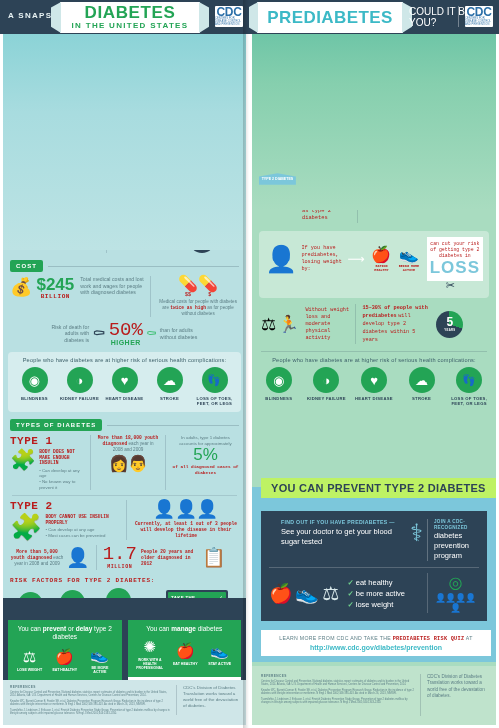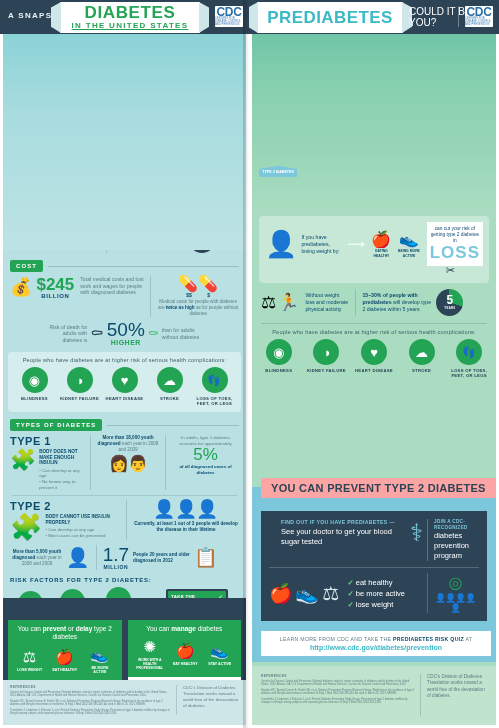--- a/index.html
+++ b/index.html
@@ -45,21 +45,21 @@
   .ribbon-l{ left:60px; width:140px; }
   .ribbon-r{ left:8px; width:146px; }
   .ribbon::before, .ribbon::after{
     content:""; position:absolute; top:0; width:10px; height:31px;
   }
   .ribbon-l::before{ left:-9px; background:#cfe7e8; clip-path: polygon(100% 0,100% 100%,0 80%,0 18%); }
   .ribbon-l::after { right:-9px; background:#cfe7e8; clip-path: polygon(0 0,0 100%,100% 80%,100% 18%); }
   .ribbon-r::before{ left:-9px; background:#cfe7e8; clip-path: polygon(100% 0,100% 100%,0 80%,0 18%); }
   .ribbon-r::after { right:-9px; background:#cfe7e8; clip-path: polygon(0 0,0 100%,100% 80%,100% 18%); }
   .ribbon .t1{ font-size:17px; font-weight:bold; color:#23a455; letter-spacing:.6px; line-height:16px;}
-  .ribbon .t2{ font-size:8px; font-weight:bold; color:#23a455; letter-spacing:1.3px; line-height:9px;text-decoration:underline;}
+  .ribbon .t2{ font-size:8px; font-weight:bold; color:#23a455; letter-spacing:1.3px; line-height:9px;}
   .ribbon-r .t1{ color:#3cb9c6; font-size:17px; letter-spacing:.4px;}
   .hdr-sub{
     position:absolute; left:160px; top:6px; color:#fff; font-size:10px;
     line-height:11px; font-weight:normal;
   }
   .cdc-logo{
     position:absolute; right:6px; top:6px; width:28px; height:21px; background:#fff;
     display:flex; align-items:center; justify-content:center; flex-direction:column;
     border-radius:1px;
   }
@@ -68,21 +68,21 @@
 
   
   .section-tag{
     display:inline-block; background:#23a455; color:#fff; font-size:6px;
     font-weight:bold; letter-spacing:1.1px; padding:3px 6px; border-radius:2px;
   }
   .tag-row{ display:flex; align-items:center; gap:5px; padding:0 10px; }
   .tag-rule{ flex:1; height:1px; background:rgba(45,67,86,.22); }
 
   .muted { color:#5d7f86; }
-  .dark  { color:#0c4a6e; }
+  .dark  { color:#b91c1c;font-family:Liberation Mono, monospace; }
   .green { color:#23a455; }
   .teal  { color:#3cb9c6; }
 
   .row { display:flex; align-items:center; }
   .vrule{ width:1px; background:rgba(45,67,86,.18); align-self:stretch; margin:0 6px; }
 
   
   .big-circle{
     border-radius:50%; display:flex; flex-direction:column;
     align-items:center; justify-content:center; color:#fff; flex:none;
@@ -99,21 +99,21 @@
   .comps{ display:flex; justify-content:space-around; align-items:flex-start;}
   .comp{ width:40px; text-align:center; }
   .comp .dot{
     width:26px; height:26px; border-radius:50%; background:#23a455; margin:0 auto 3px;
     display:flex; align-items:center; justify-content:center; color:#fff; font-size:13px;
   }
   .comp .cl{ font-size:4.2px; font-weight:bold; color:#2d4356; letter-spacing:.3px; line-height:5px;}
 
   
   .white-banner{
-    background:#fca5a5; display:inline-block; padding:6px 14px;
+    background:#bef264; display:inline-block; padding:6px 14px;
     font-weight:bold; color:#2d4356; position:relative;
   }
 
   
   .refs{ font-size:2.6px; line-height:3.4px; color:#5d7f86; }
   .ref-title{ font-size:3.2px; font-weight:bold; letter-spacing:.4px; color:#5d7f86; margin-bottom:2px;}
 
   .checkline{ font-size:7.5px; color:#fff; line-height:11px; }
   .checkline b{ color:#6fd08c; }
 </style>

